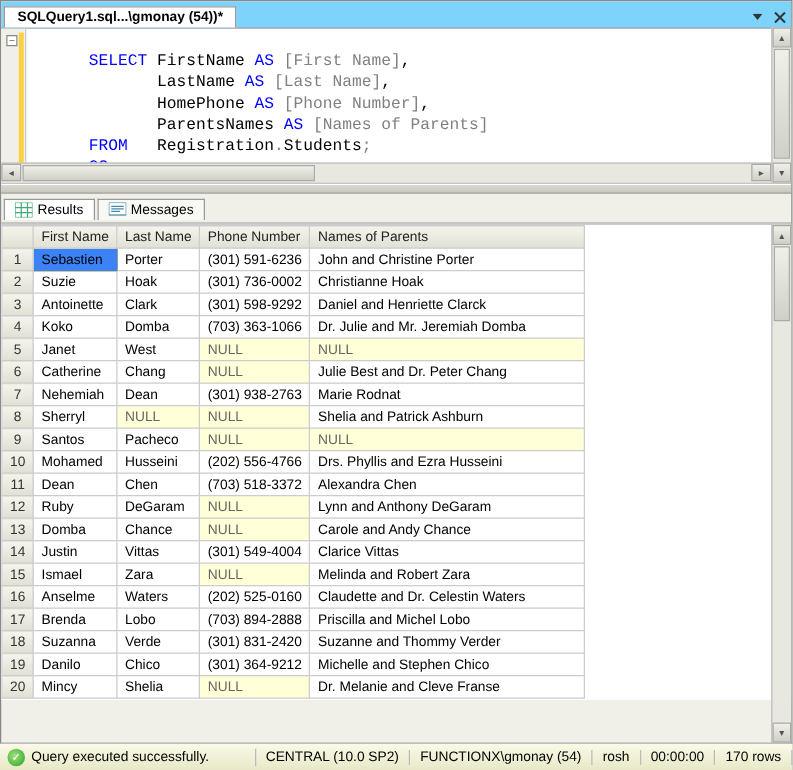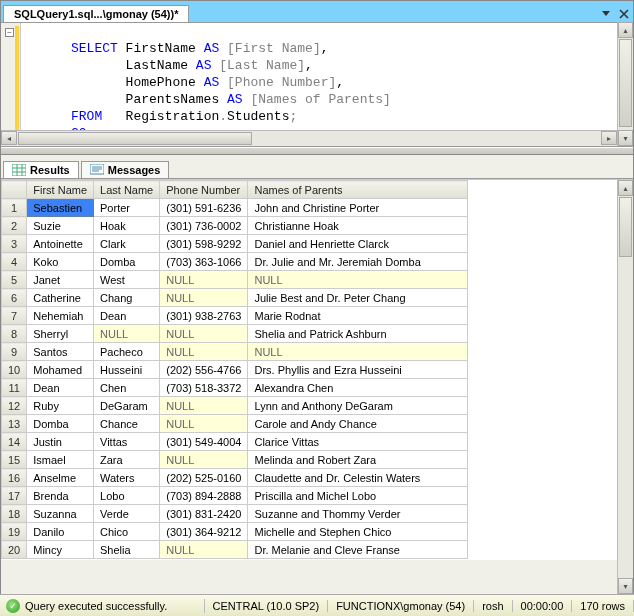--- a/index.html
+++ b/index.html
@@ -87,26 +87,25 @@
   .kw { color: #0000ff; }
   .gray { color: #808080; }
   .splitter {
     height: 8px;
     background: linear-gradient(#d8d8d0,#c8c8c0);
     border-top: 1px solid #fff;
     border-bottom: 1px solid #888;
   }
   .results-tabs {
     display: flex;
-    align-items: flex-end;
+    align-items: center;
     background: #f0f0e8;
     padding: 2px 2px 0 2px;
     height: 24px;
     border-bottom: 1px solid #999;
-    font-weight: bold;
   }
   .rtab {
     display: flex;
     align-items: center;
     gap: 4px;
     padding: 2px 8px;
     border: 1px solid #999;
     border-bottom: none;
     background: #f8f8f4;
     margin-right: 2px;

